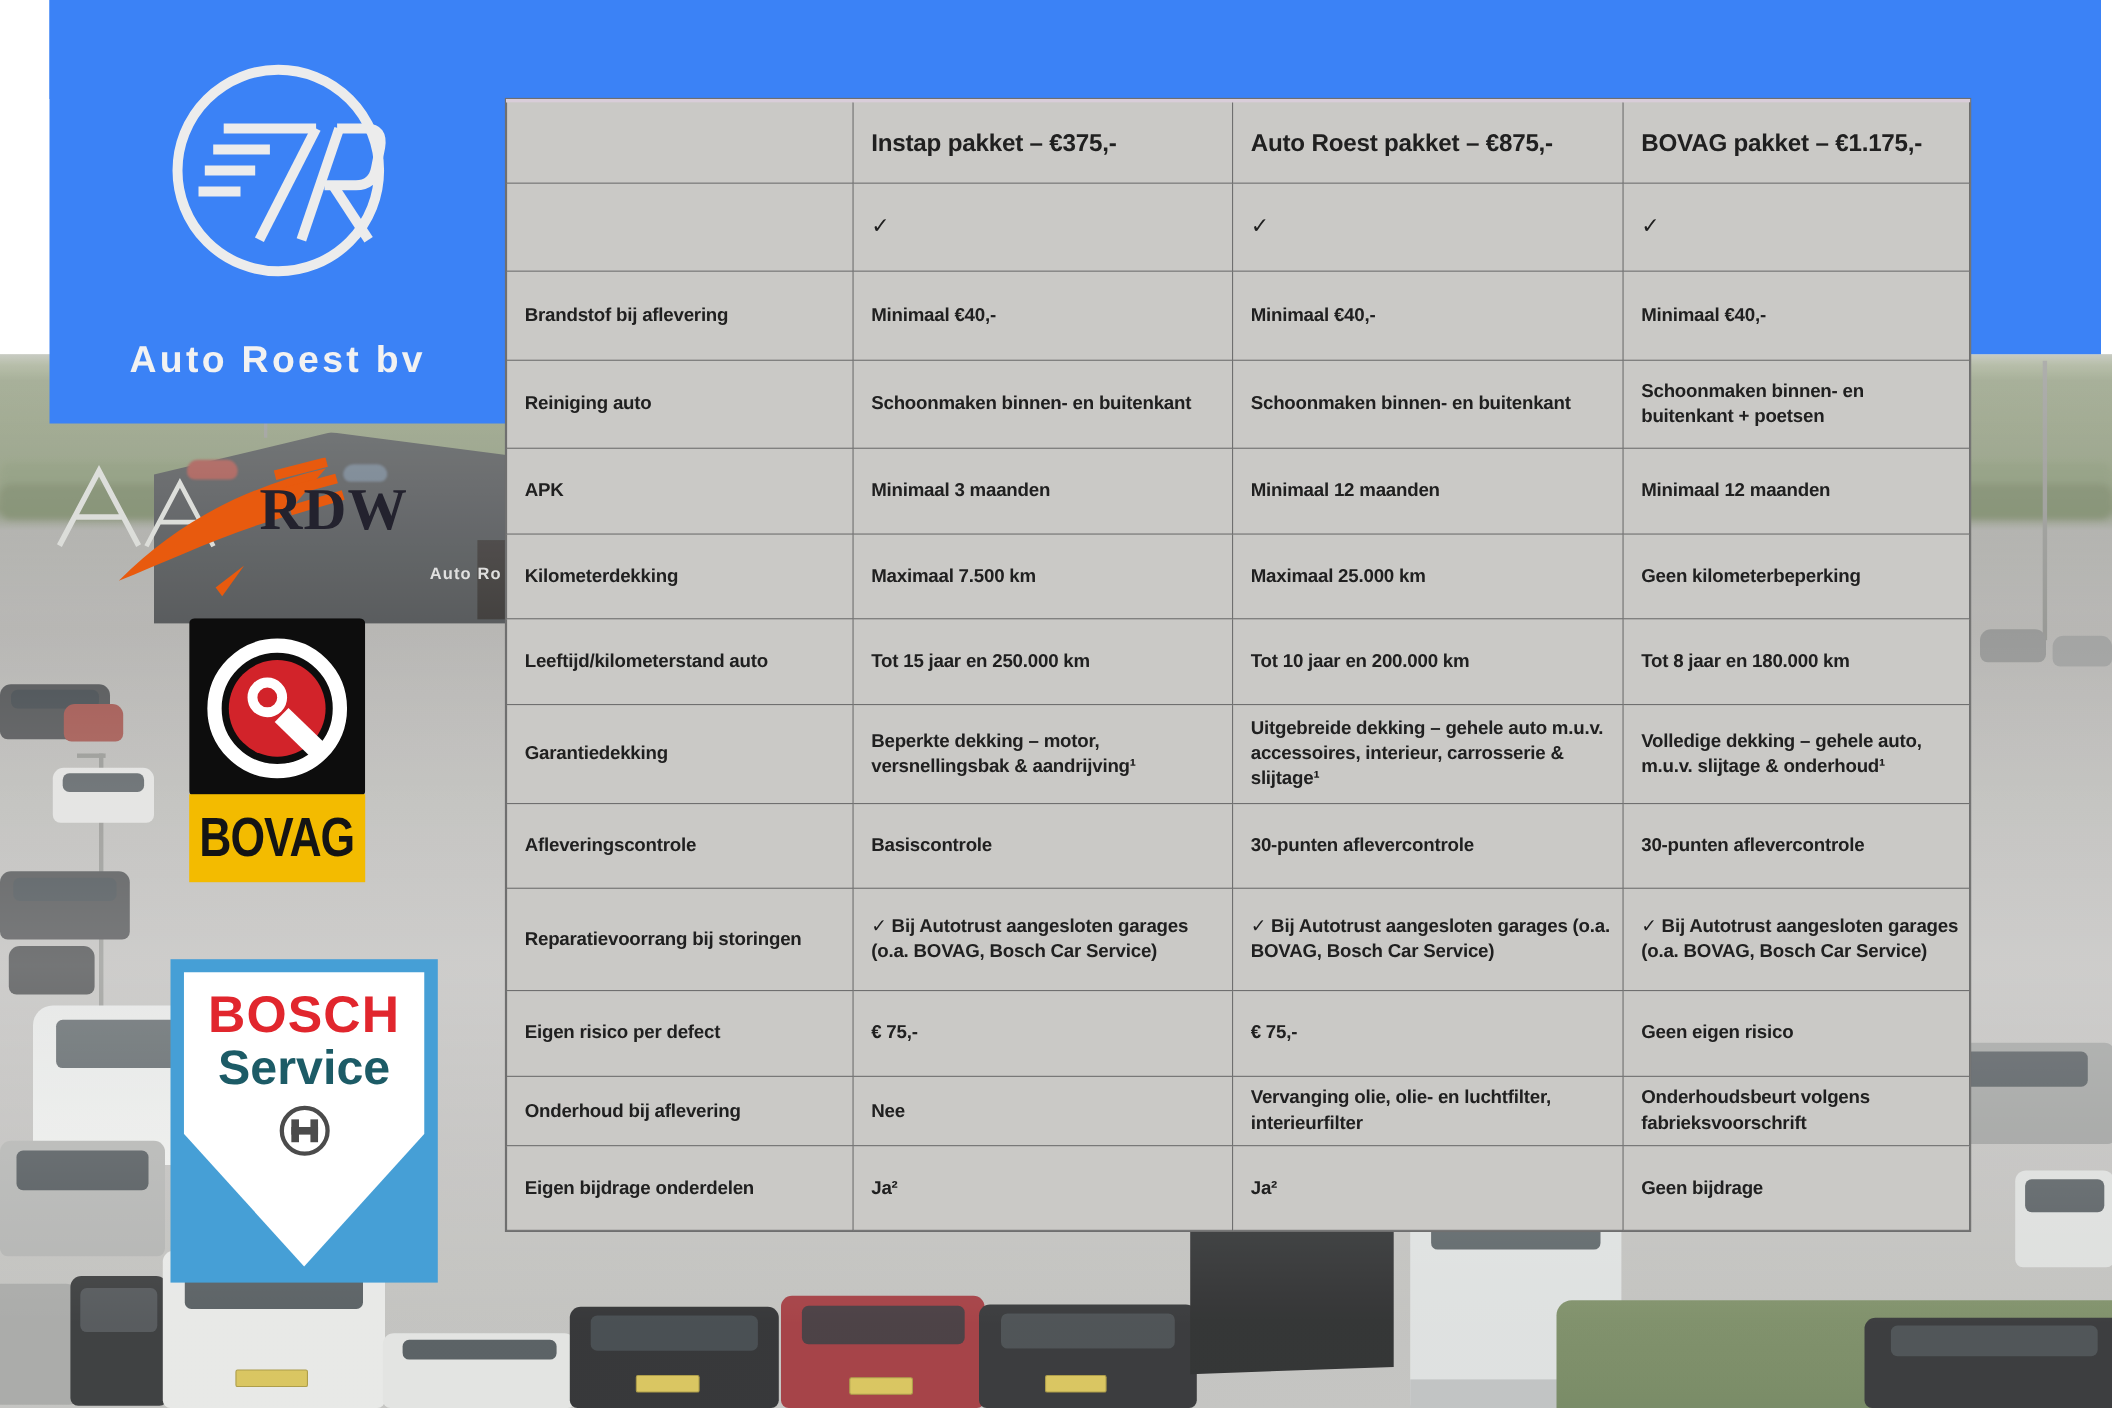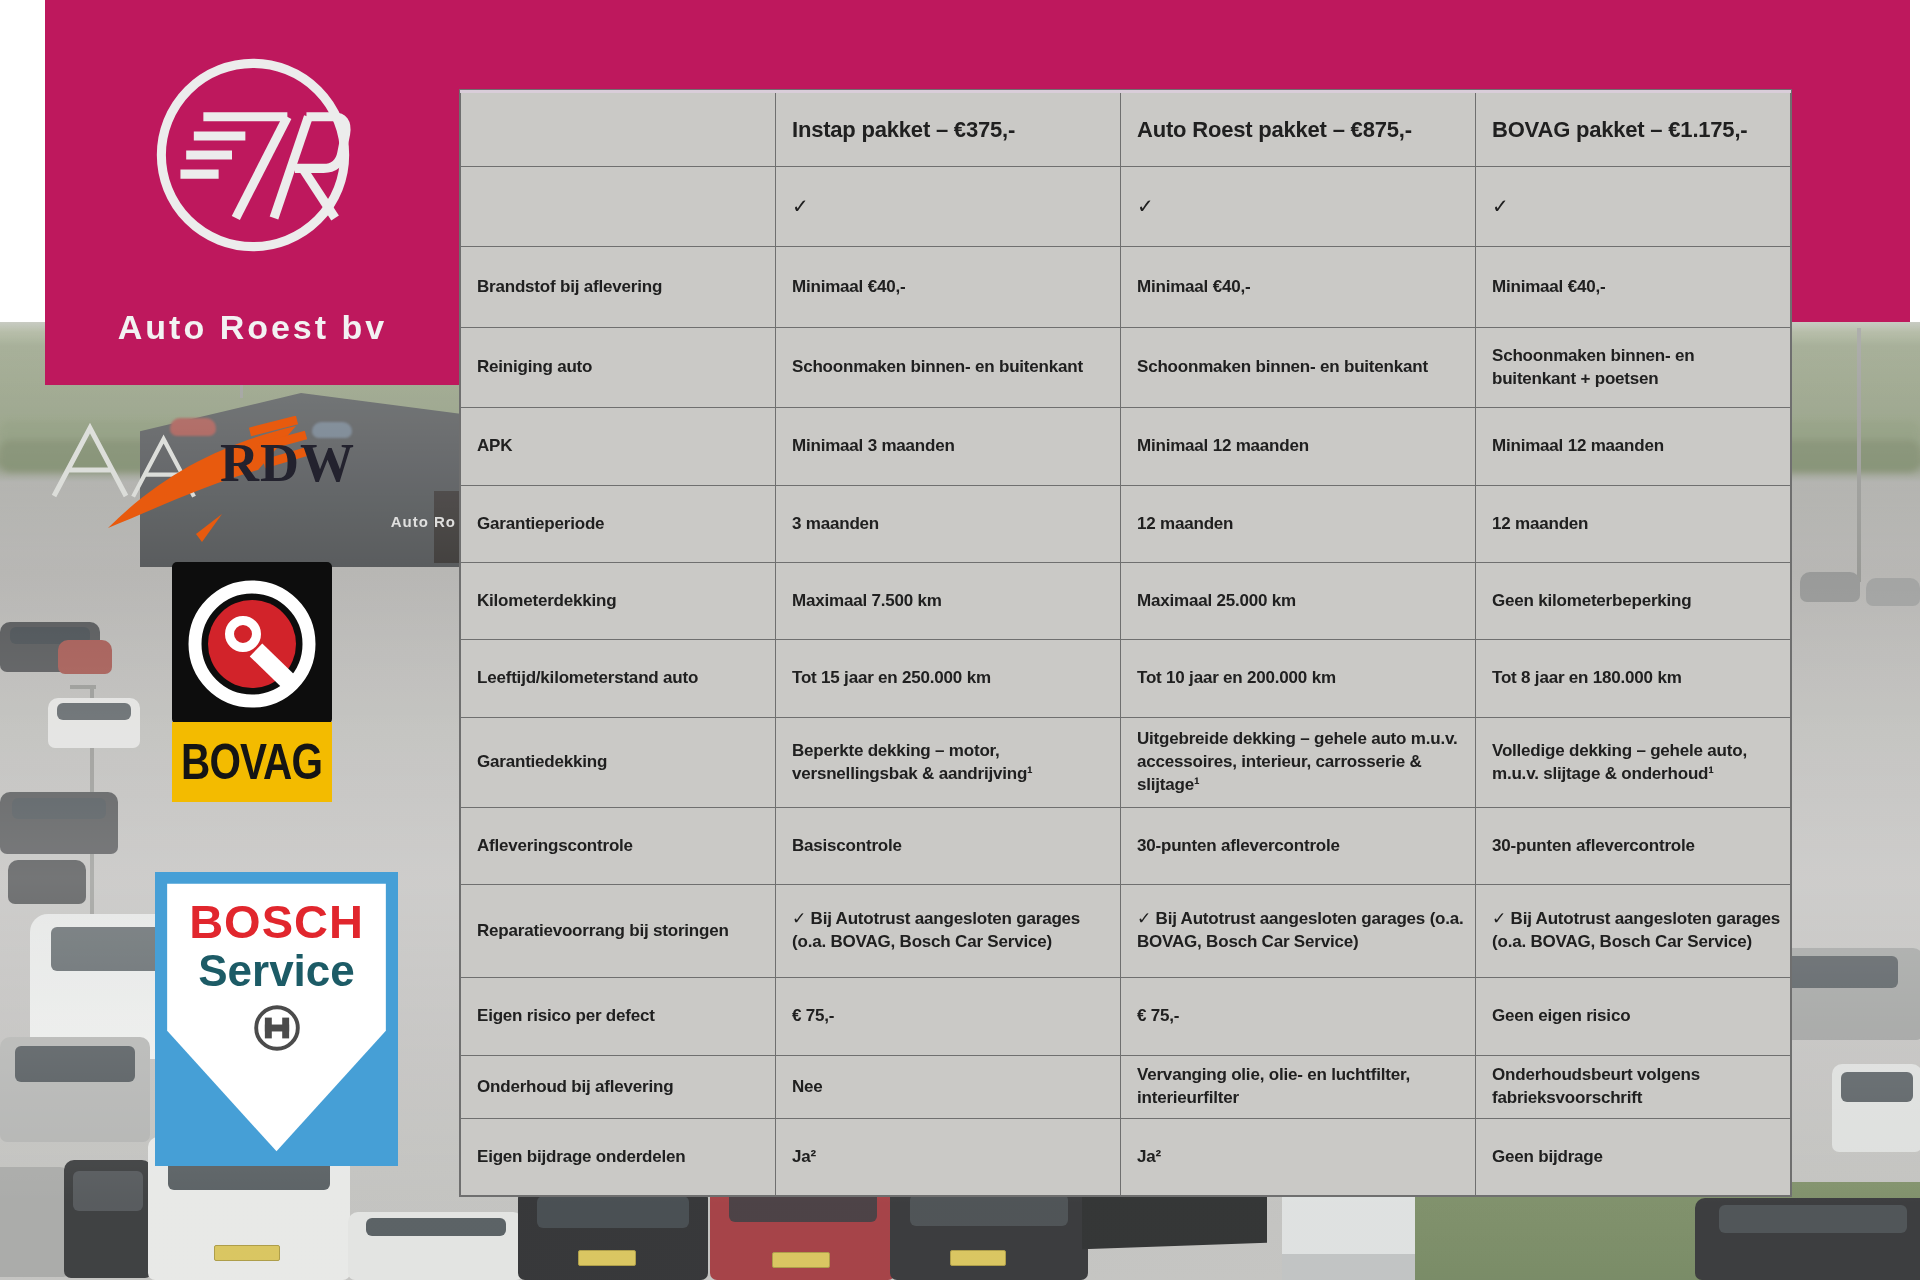--- a/index.html
+++ b/index.html
@@ -20,32 +20,32 @@
             border-radius:6px;opacity:.85;}
   .plate{position:absolute;background:#e3c83f;border:1px solid #b09a28;border-radius:2px;height:14px;}
   .pole{position:absolute;background:#90918c;width:4px;}
   .building{position:absolute;left:140px;top:71px;width:322px;height:174px;background:#43474a;
             clip-path:polygon(0 22%,50% 0,100% 12%,100% 100%,0 100%);}
   .building .door{position:absolute;right:2px;bottom:4px;width:26px;height:72px;background:#2a2624;}
   .building .sign{position:absolute;right:6px;top:120px;color:#f0f0ee;font-size:15px;font-weight:700;
                   letter-spacing:1px;opacity:.92;}
 
   
-  .black{position:absolute;background:#be185d;z-index:2;}
+  .black{position:absolute;background:#3b82f6;z-index:2;}
 
   
   #logo-box{left:45px;top:0;width:415px;height:385px;}
   #ar-mark{position:absolute;left:103px;top:50px;width:210px;height:210px;}
   #company{position:absolute;left:0;top:308px;width:100%;text-align:center;color:#f2f2f2;
            font-size:34px;font-weight:700;letter-spacing:3px;}
 
   
   .partner{position:absolute;z-index:2;}
   #rdw{left:100px;top:408px;width:245px;height:140px;}
-  #rdw .word{position:absolute;left:120px;top:24px;font-family:"Liberation Serif",serif;
+  #rdw .word{position:absolute;left:136px;top:24px;font-family:"Liberation Serif",serif;
              font-weight:700;font-size:54px;color:#23222e;letter-spacing:1px;}
   #bovag{left:172px;top:562px;width:160px;height:240px;padding-left:36px;}
   #bovag .yellow{position:absolute;left:0;top:160px;width:160px;height:80px;background:#f3bb00;
                  display:flex;align-items:center;justify-content:center;}
   #bovag .word{font-weight:700;font-size:44px;color:#141414;transform:scale(.92,1.14);letter-spacing:-1px;}
   #bosch{left:155px;top:872px;width:243px;height:294px;background:#469fd6;}
   #bosch .shield{position:absolute;inset:0;background:#ffffff;
      clip-path:polygon(5% 4%,95% 4%,95% 54%,50% 95%,5% 54%);}
   #bosch .t1{position:absolute;left:0;top:22px;width:100%;text-align:center;color:#e1262d;
              font-size:47px;font-weight:700;letter-spacing:1px;}
@@ -248,26 +248,20 @@
         <td>Schoonmaken binnen- en buitenkant</td>
         <td>Schoonmaken binnen- en buitenkant + poetsen</td>
       </tr>
       <tr style="height:78px">
         <td>APK</td>
         <td>Minimaal 3 maanden</td>
         <td>Minimaal 12 maanden</td>
         <td>Minimaal 12 maanden</td>
       </tr>
       <tr style="height:77px">
-        <td>Garantieperiode</td>
-        <td>3 maanden</td>
-        <td>12 maanden</td>
-        <td>12 maanden</td>
-      </tr>
-      <tr style="height:77px">
         <td>Kilometerdekking</td>
         <td>Maximaal 7.500 km</td>
         <td>Maximaal 25.000 km</td>
         <td>Geen kilometerbeperking</td>
       </tr>
       <tr style="height:78px">
         <td>Leeftijd/kilometerstand auto</td>
         <td>Tot 15 jaar en 250.000 km</td>
         <td>Tot 10 jaar en 200.000 km</td>
         <td>Tot 8 jaar en 180.000 km</td>

